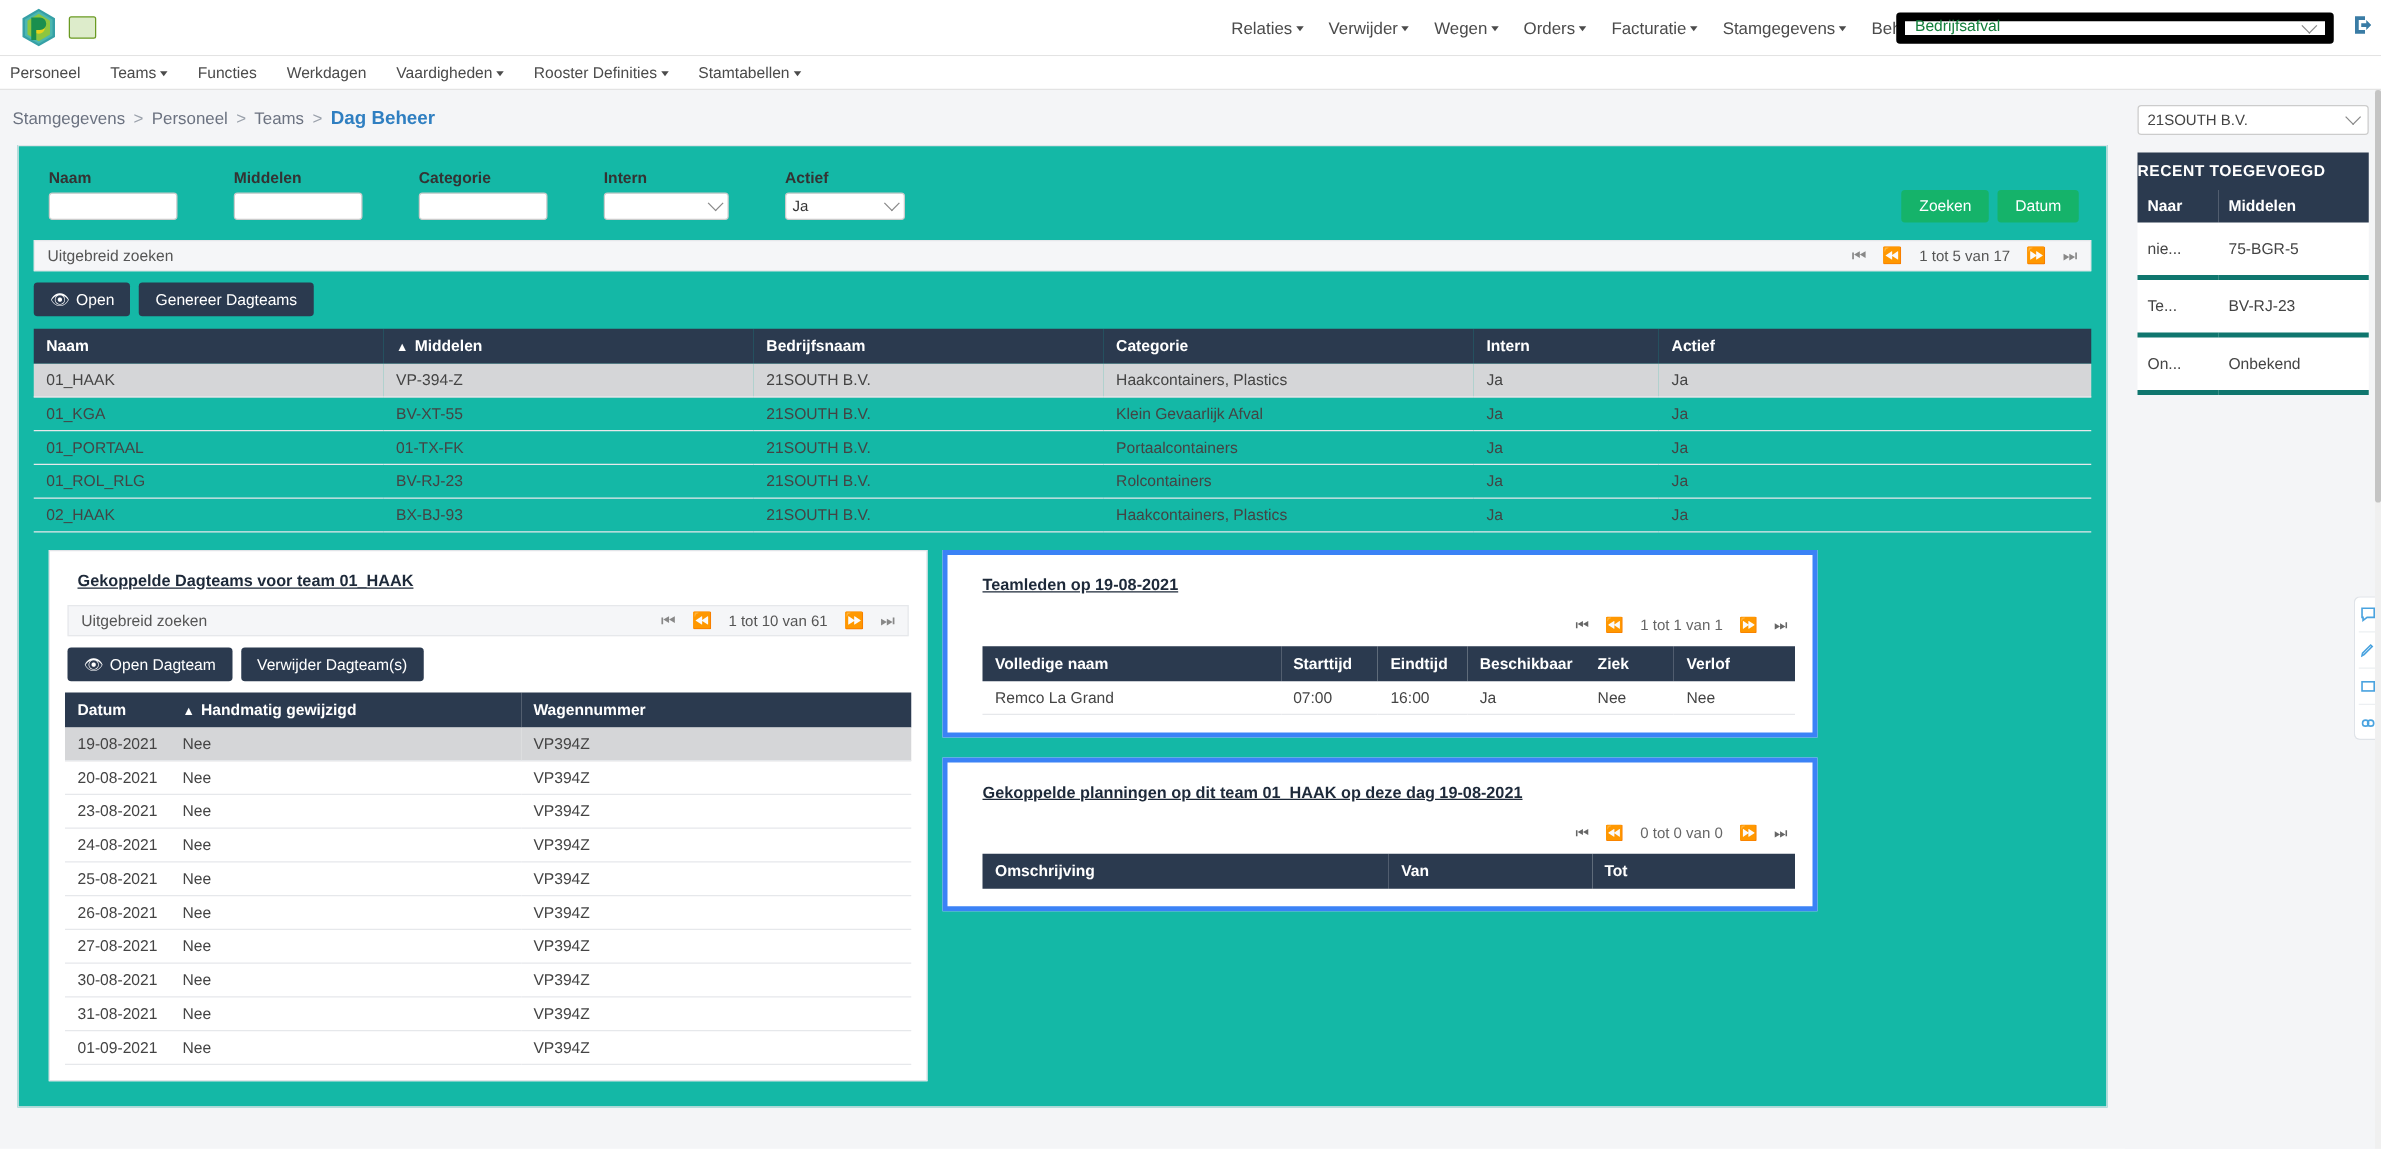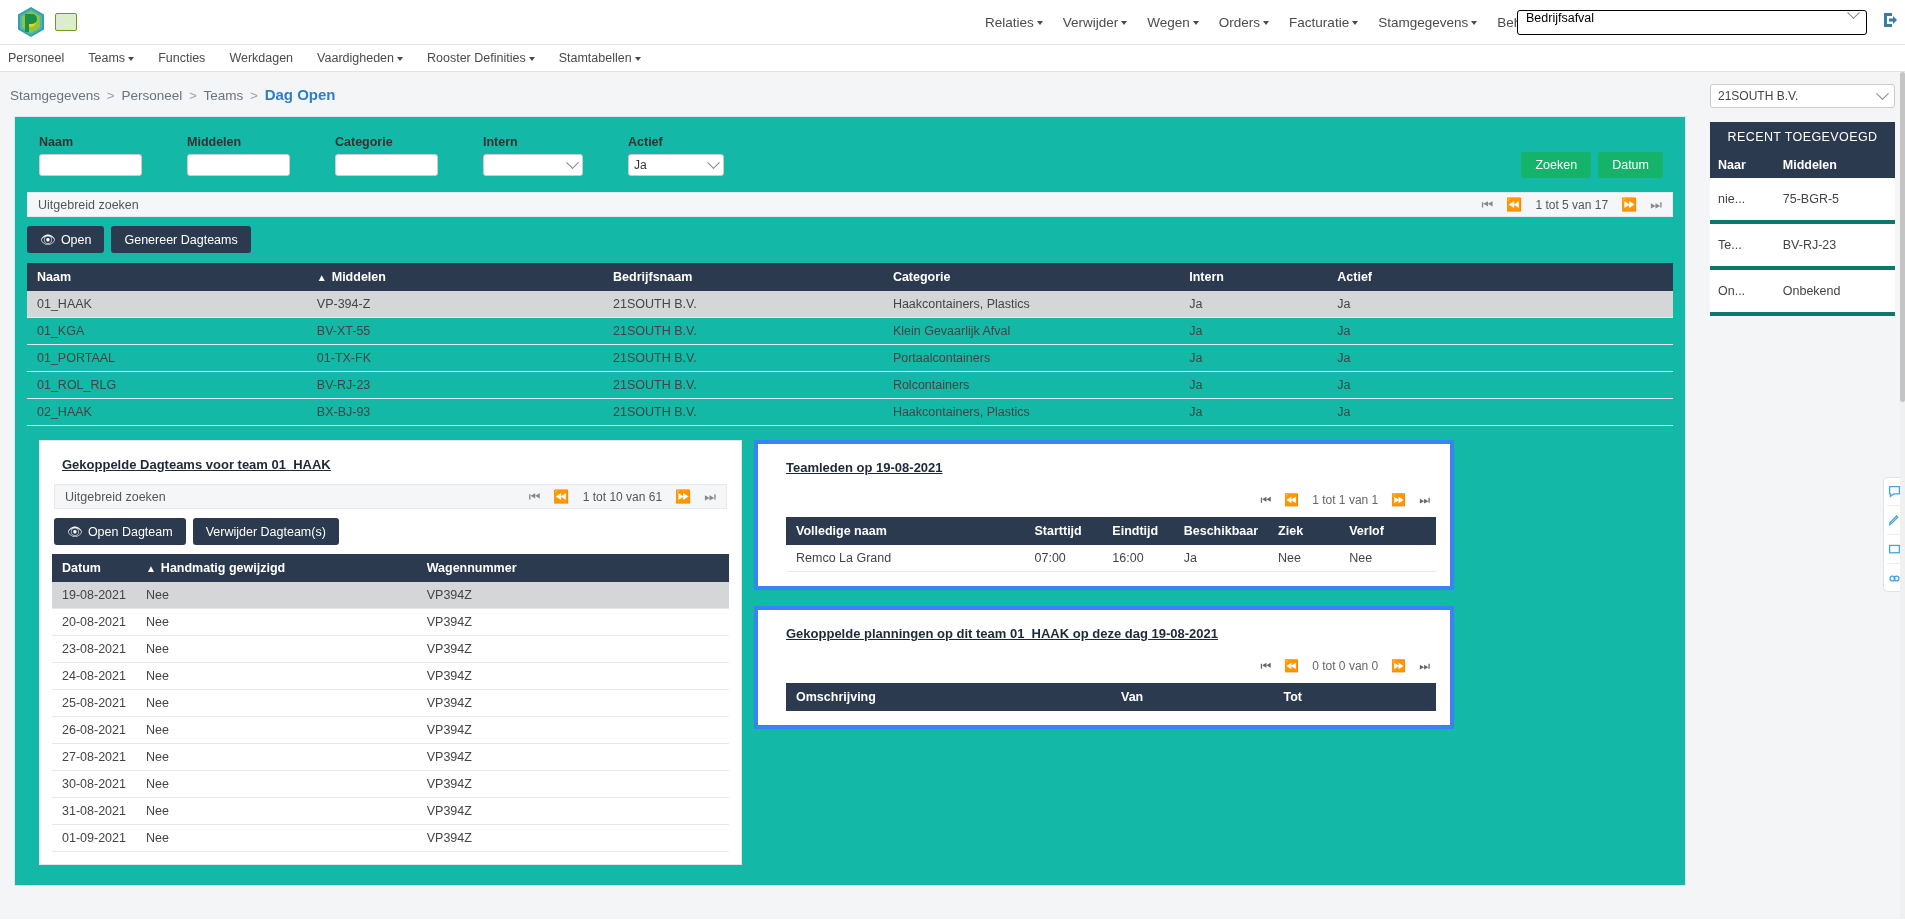--- a/index.html
+++ b/index.html
@@ -49,25 +49,25 @@
     width:0;height:0;
     border-left:3.5px solid transparent;
     border-right:3.5px solid transparent;
     border-top:4px solid #4b4b4b;
     margin-left:3px;
     vertical-align:middle;
   }
   .company-select {
     position:absolute; right:38px; top:10px;
     width:350px; height:25px;
-    border:1px solid #000000; border-radius:3px;
+    border:7px solid #000000; border-radius:3px;
     background:#fff;
-    display:flex; align-items:flex-start;
+    display:flex; align-items:flex-end;
     padding:0 8px;
-    font-size:12.5px; color:#000000;
+    font-size:12.5px; color:#15803d;
     justify-content:space-between;
   }
   .chev {
     width:9px;height:9px;
     border-right:1.4px solid #888;
     border-bottom:1.4px solid #888;
     transform:rotate(45deg) translate(-2px,-2px);
   }
   .logout-icon { position:absolute; right:5px; top:11px; color:#444; }
 
@@ -211,21 +211,21 @@
   }
   .rb-select {
     width:185px; height:24px;
     border:1px solid #ccc; border-radius:3px; background:#fff;
     display:flex; align-items:center; justify-content:space-between;
     padding:0 7px; font-size:12px; color:#444;
   }
   .rb-head {
     margin-top:14px;
     background:#2b3a4f; color:#fff;
-    text-align:center; font-weight:normal;
+    font-weight:bold;
     font-size:12.5px; letter-spacing:.4px;
     padding:8px 0;
     width:185px;
   }
   table.rb-grid { width:185px; border-collapse:collapse; background:#fff;}
   table.rb-grid th {
     background:#2b3a4f; color:#fff; font-size:12.5px; font-weight:bold;
     text-align:left; padding:6px 8px;
   }
   table.rb-grid td {
@@ -313,21 +313,21 @@
 
 <div class="pagewrap">
 
   <div class="breadcrumb">
     <span class="crumb">Stamgegevens</span>
     <span class="sep">&gt;</span>
     <span class="crumb">Personeel</span>
     <span class="sep">&gt;</span>
     <span class="crumb">Teams</span>
     <span class="sep">&gt;</span>
-    <span class="current">Dag Open</span>
+    <span class="current">Dag Beheer</span>
   </div>
 
   <div class="main-card">
 
     <div class="filterbar">
       <div class="fgroup">
         <label>Naam</label>
         <input type="text" value="" style="">
       </div>
       <div class="fgroup">

